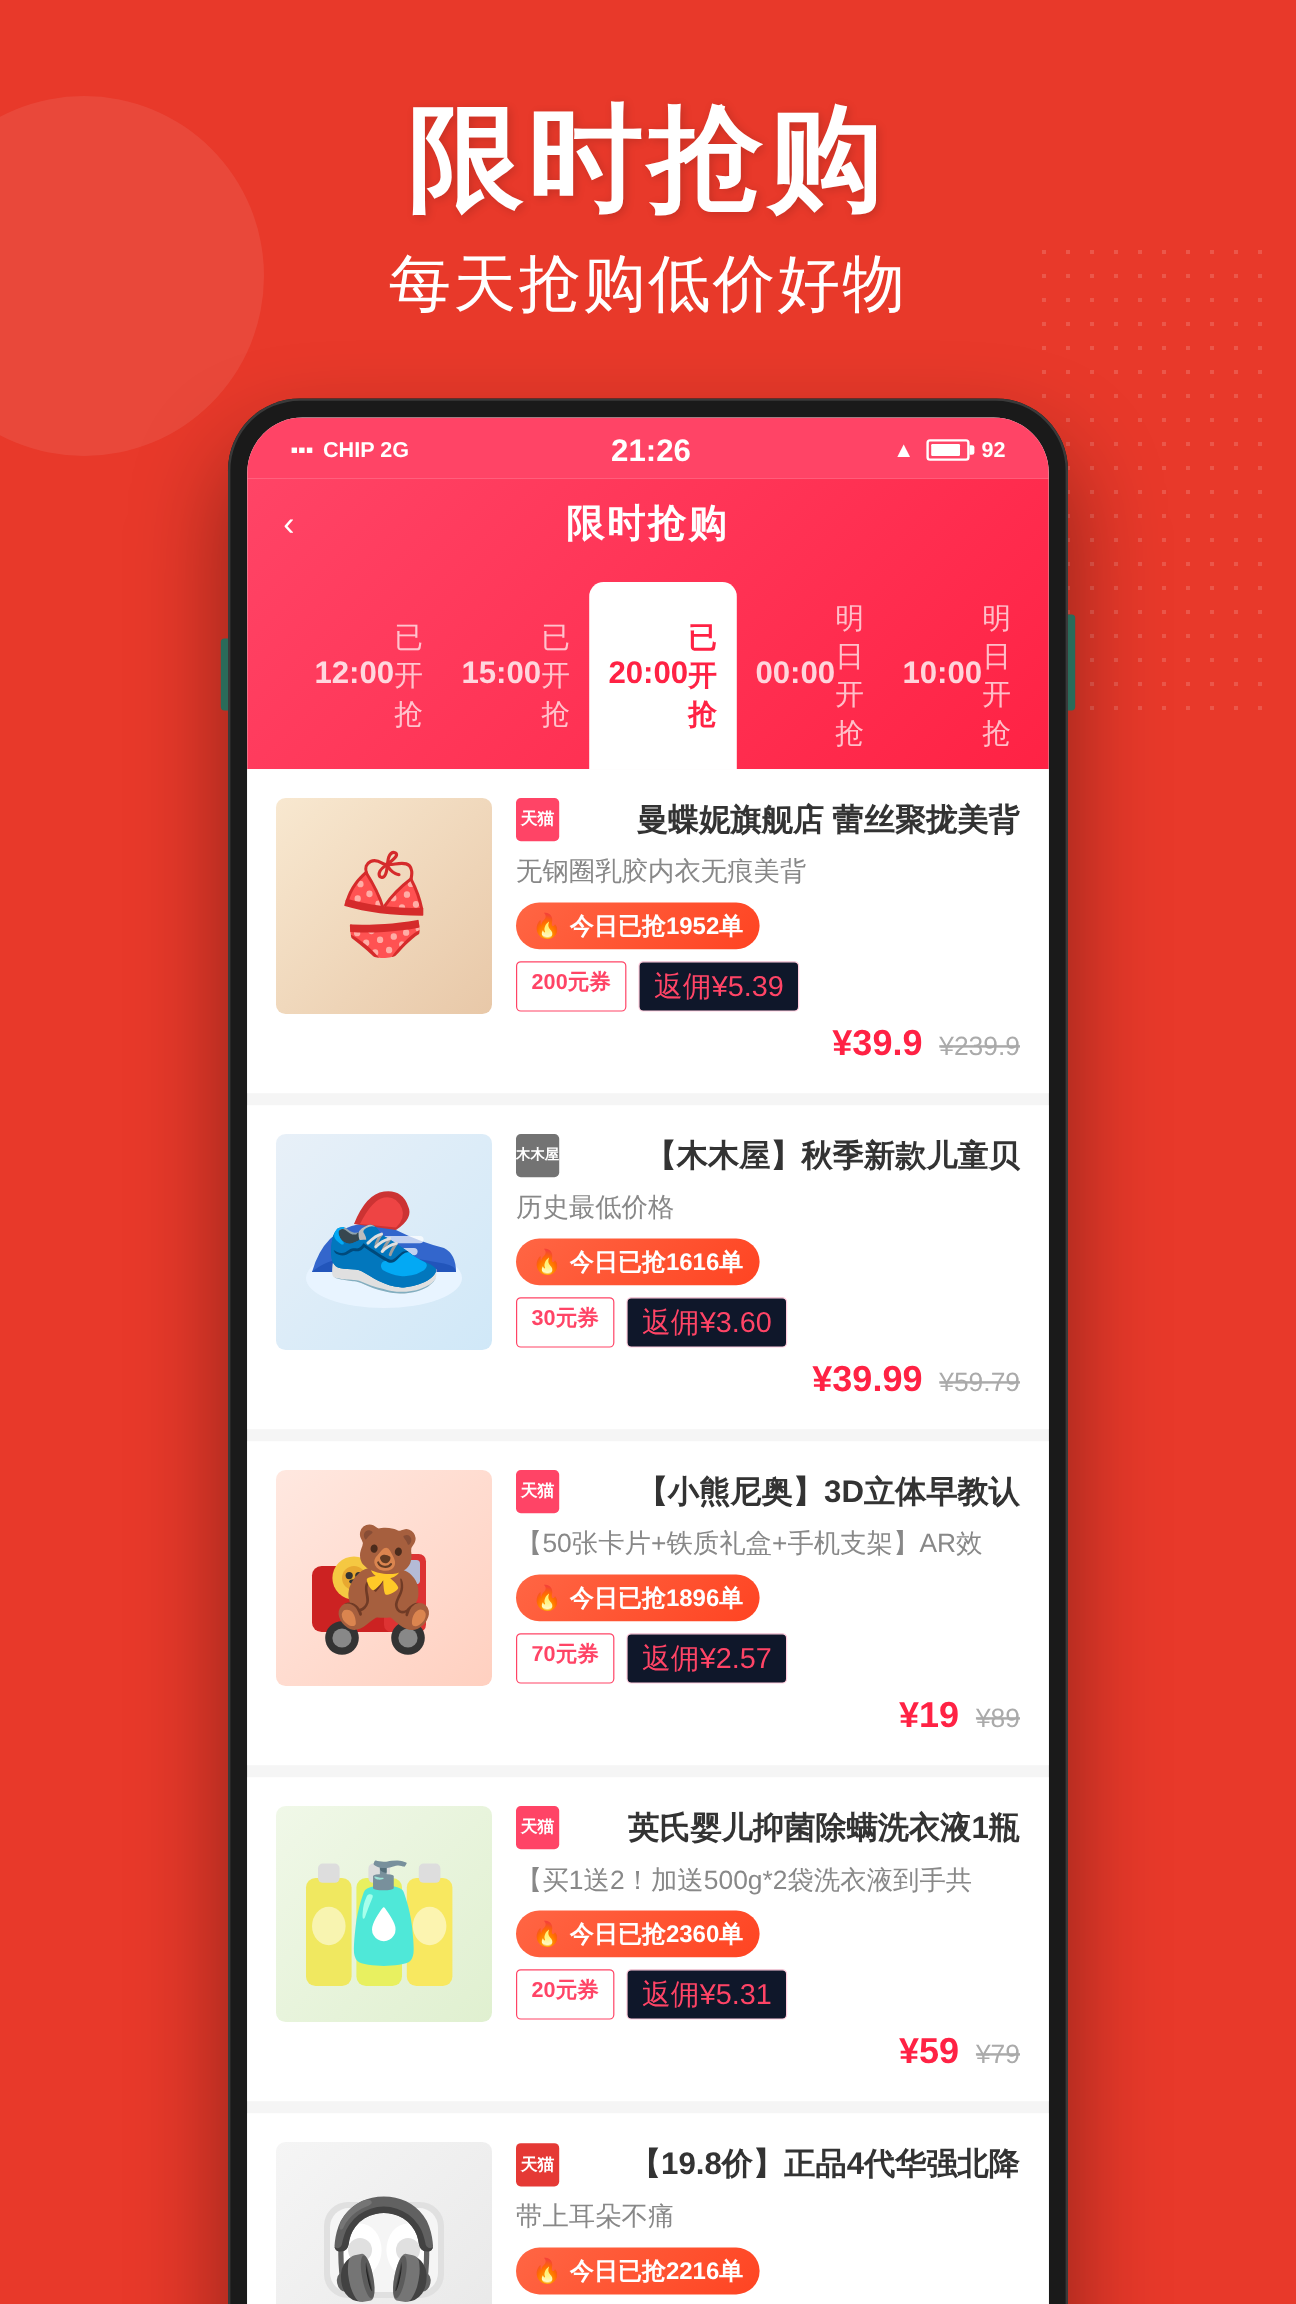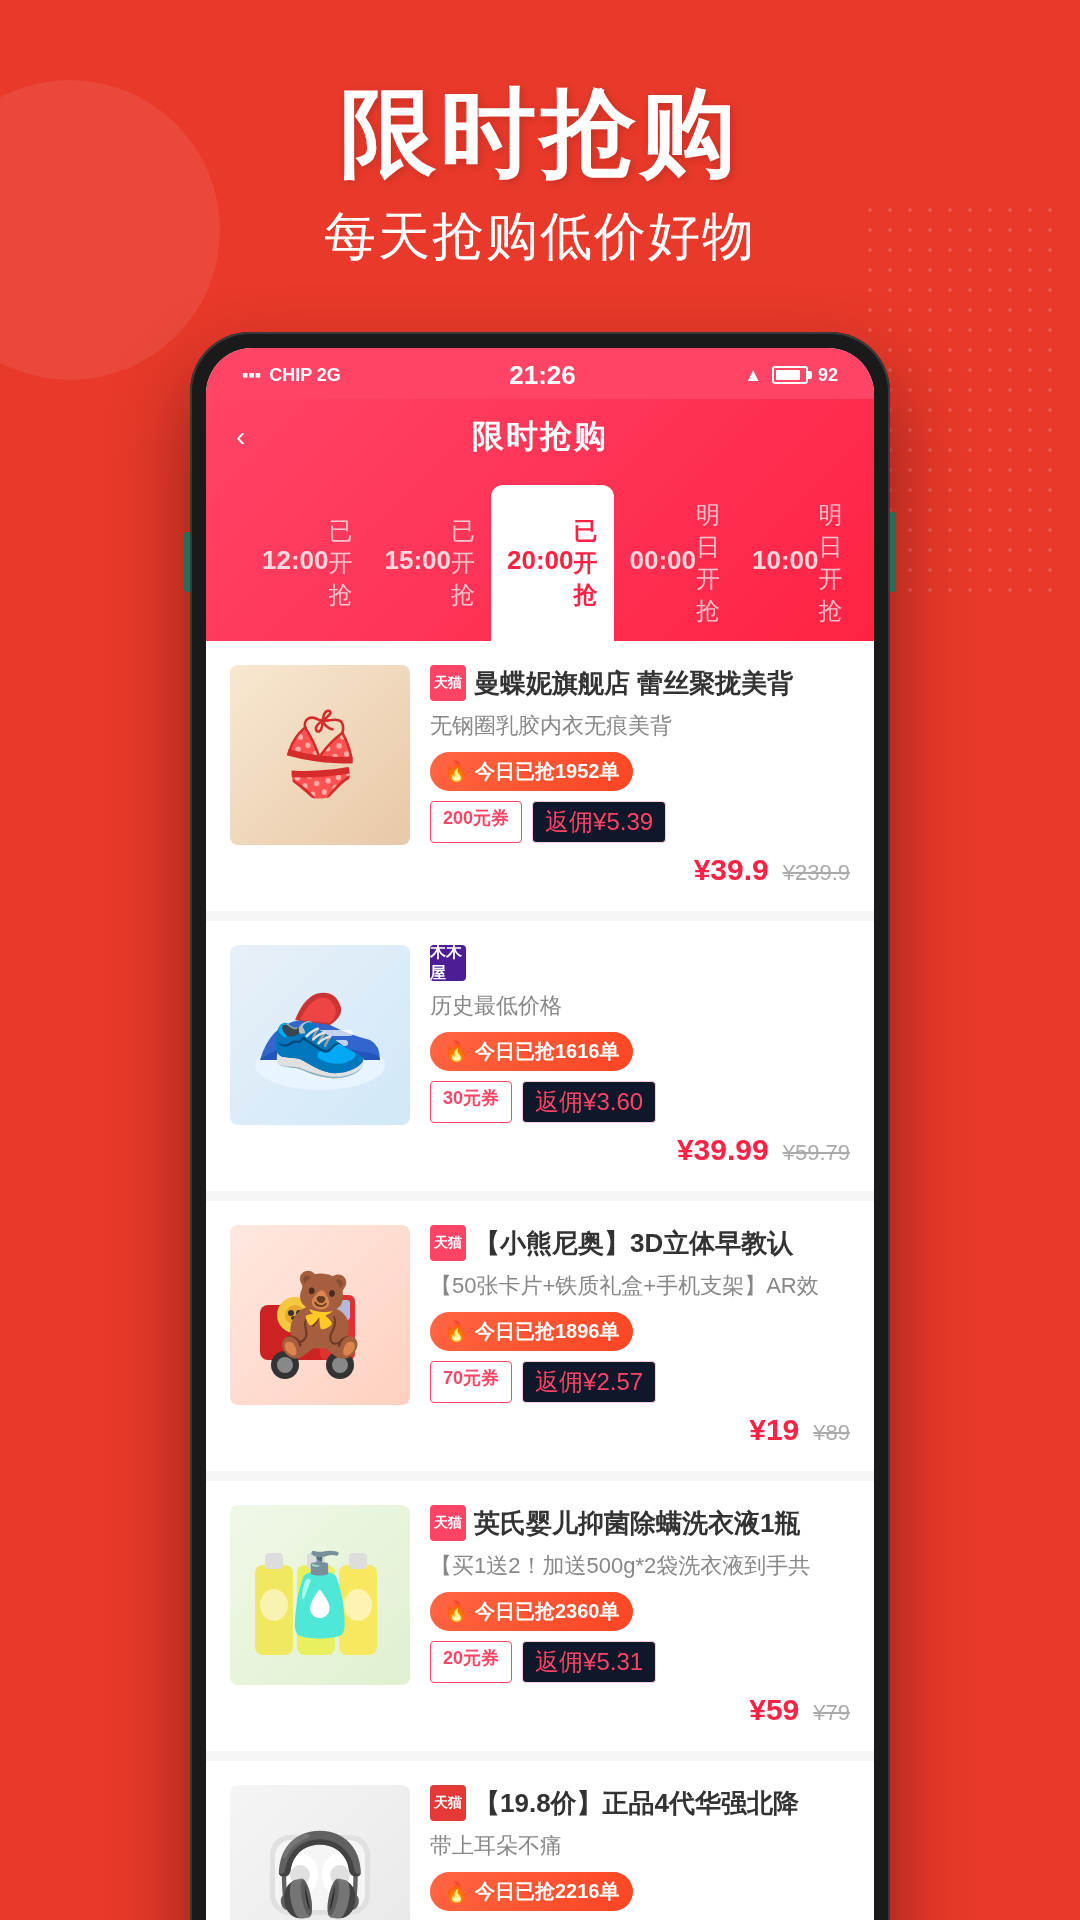--- a/index.html
+++ b/index.html
@@ -293,20 +293,21 @@
       flex: 1;
       display: flex;
       flex-direction: column;
       gap: 10px;
     }
 
     .product-shop-row {
       display: flex;
       align-items: center;
       gap: 8px;
+      justify-content: space-between;
     }
 
     .shop-badge {
       width: 36px; height: 36px;
       background: #ff4466;
       border-radius: 4px;
       display: flex;
       align-items: center;
       justify-content: center;
       font-size: 14px;
@@ -497,21 +498,22 @@
               <path d="M20 105 Q30 70 60 65 Q80 60 90 70 Q110 80 130 85 Q140 90 140 105 Z" fill="#3366cc"></path>
               <path d="M20 105 Q30 95 60 90 Q80 85 90 90 Q110 95 130 98 Q140 100 140 105 Z" fill="#2255bb"></path>
               <path d="M55 65 Q65 40 80 38 Q95 36 100 50 Q105 60 90 70 Z" fill="#cc3333"></path>
               <path d="M60 65 Q70 45 80 43 Q90 41 95 52 Q98 60 90 68 Z" fill="#ee4444"></path>
               <rect x="58" y="75" width="55" height="6" rx="3" fill="white" opacity="0.7"></rect>
               <rect x="58" y="85" width="50" height="6" rx="3" fill="white" opacity="0.7"></rect>
             </svg>
           </div>
           <div class="product-info">
             <div class="product-shop-row">
-              <div class="shop-badge" style="background:#4c1d95;font-size:16px">木木屋</div>
+              <div class="shop-badge" style="background:#737373;font-size:12px">木木屋</div>
+              <span class="product-title">【木木屋】秋季新款儿童贝</span>
             </div>
             <div class="product-desc">历史最低价格</div>
             <div class="grab-badge">
               <span>🔥</span>
               <span>今日已抢1616单</span>
             </div>
             <div class="coupon-row">
               <span class="coupon-tag">30元券</span>
               <span class="cashback-tag">返佣¥3.60</span>
             </div>

